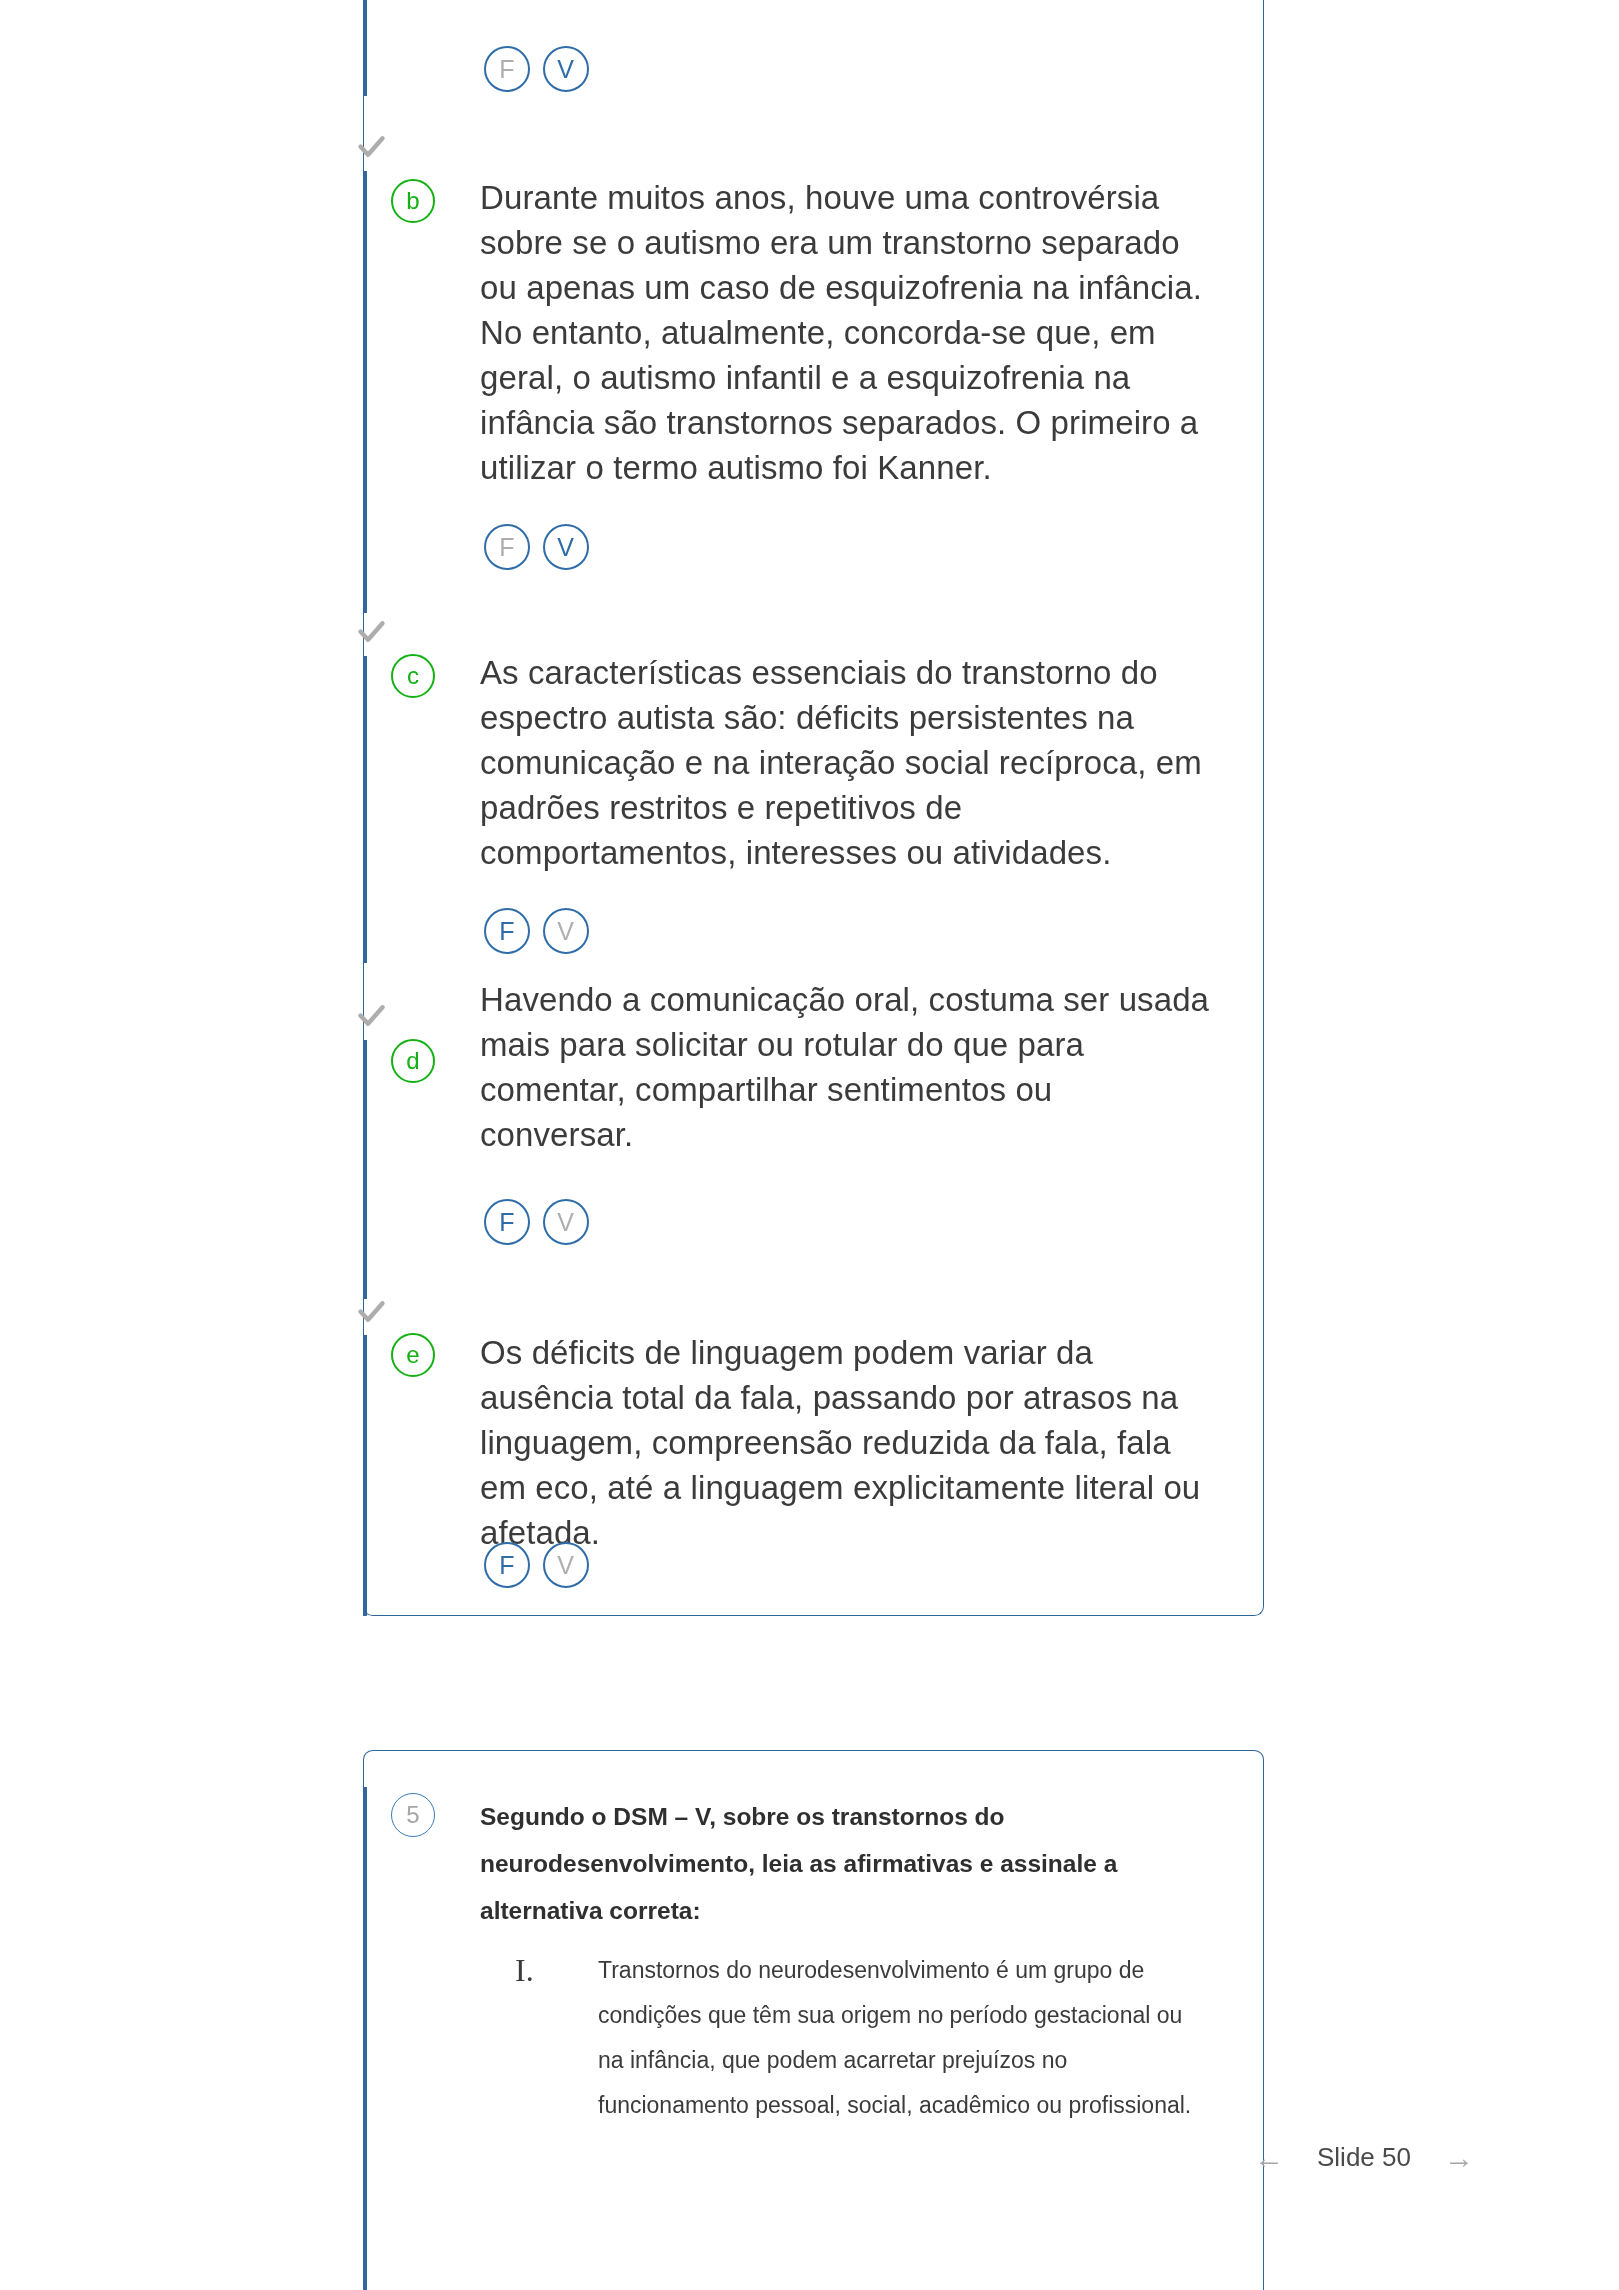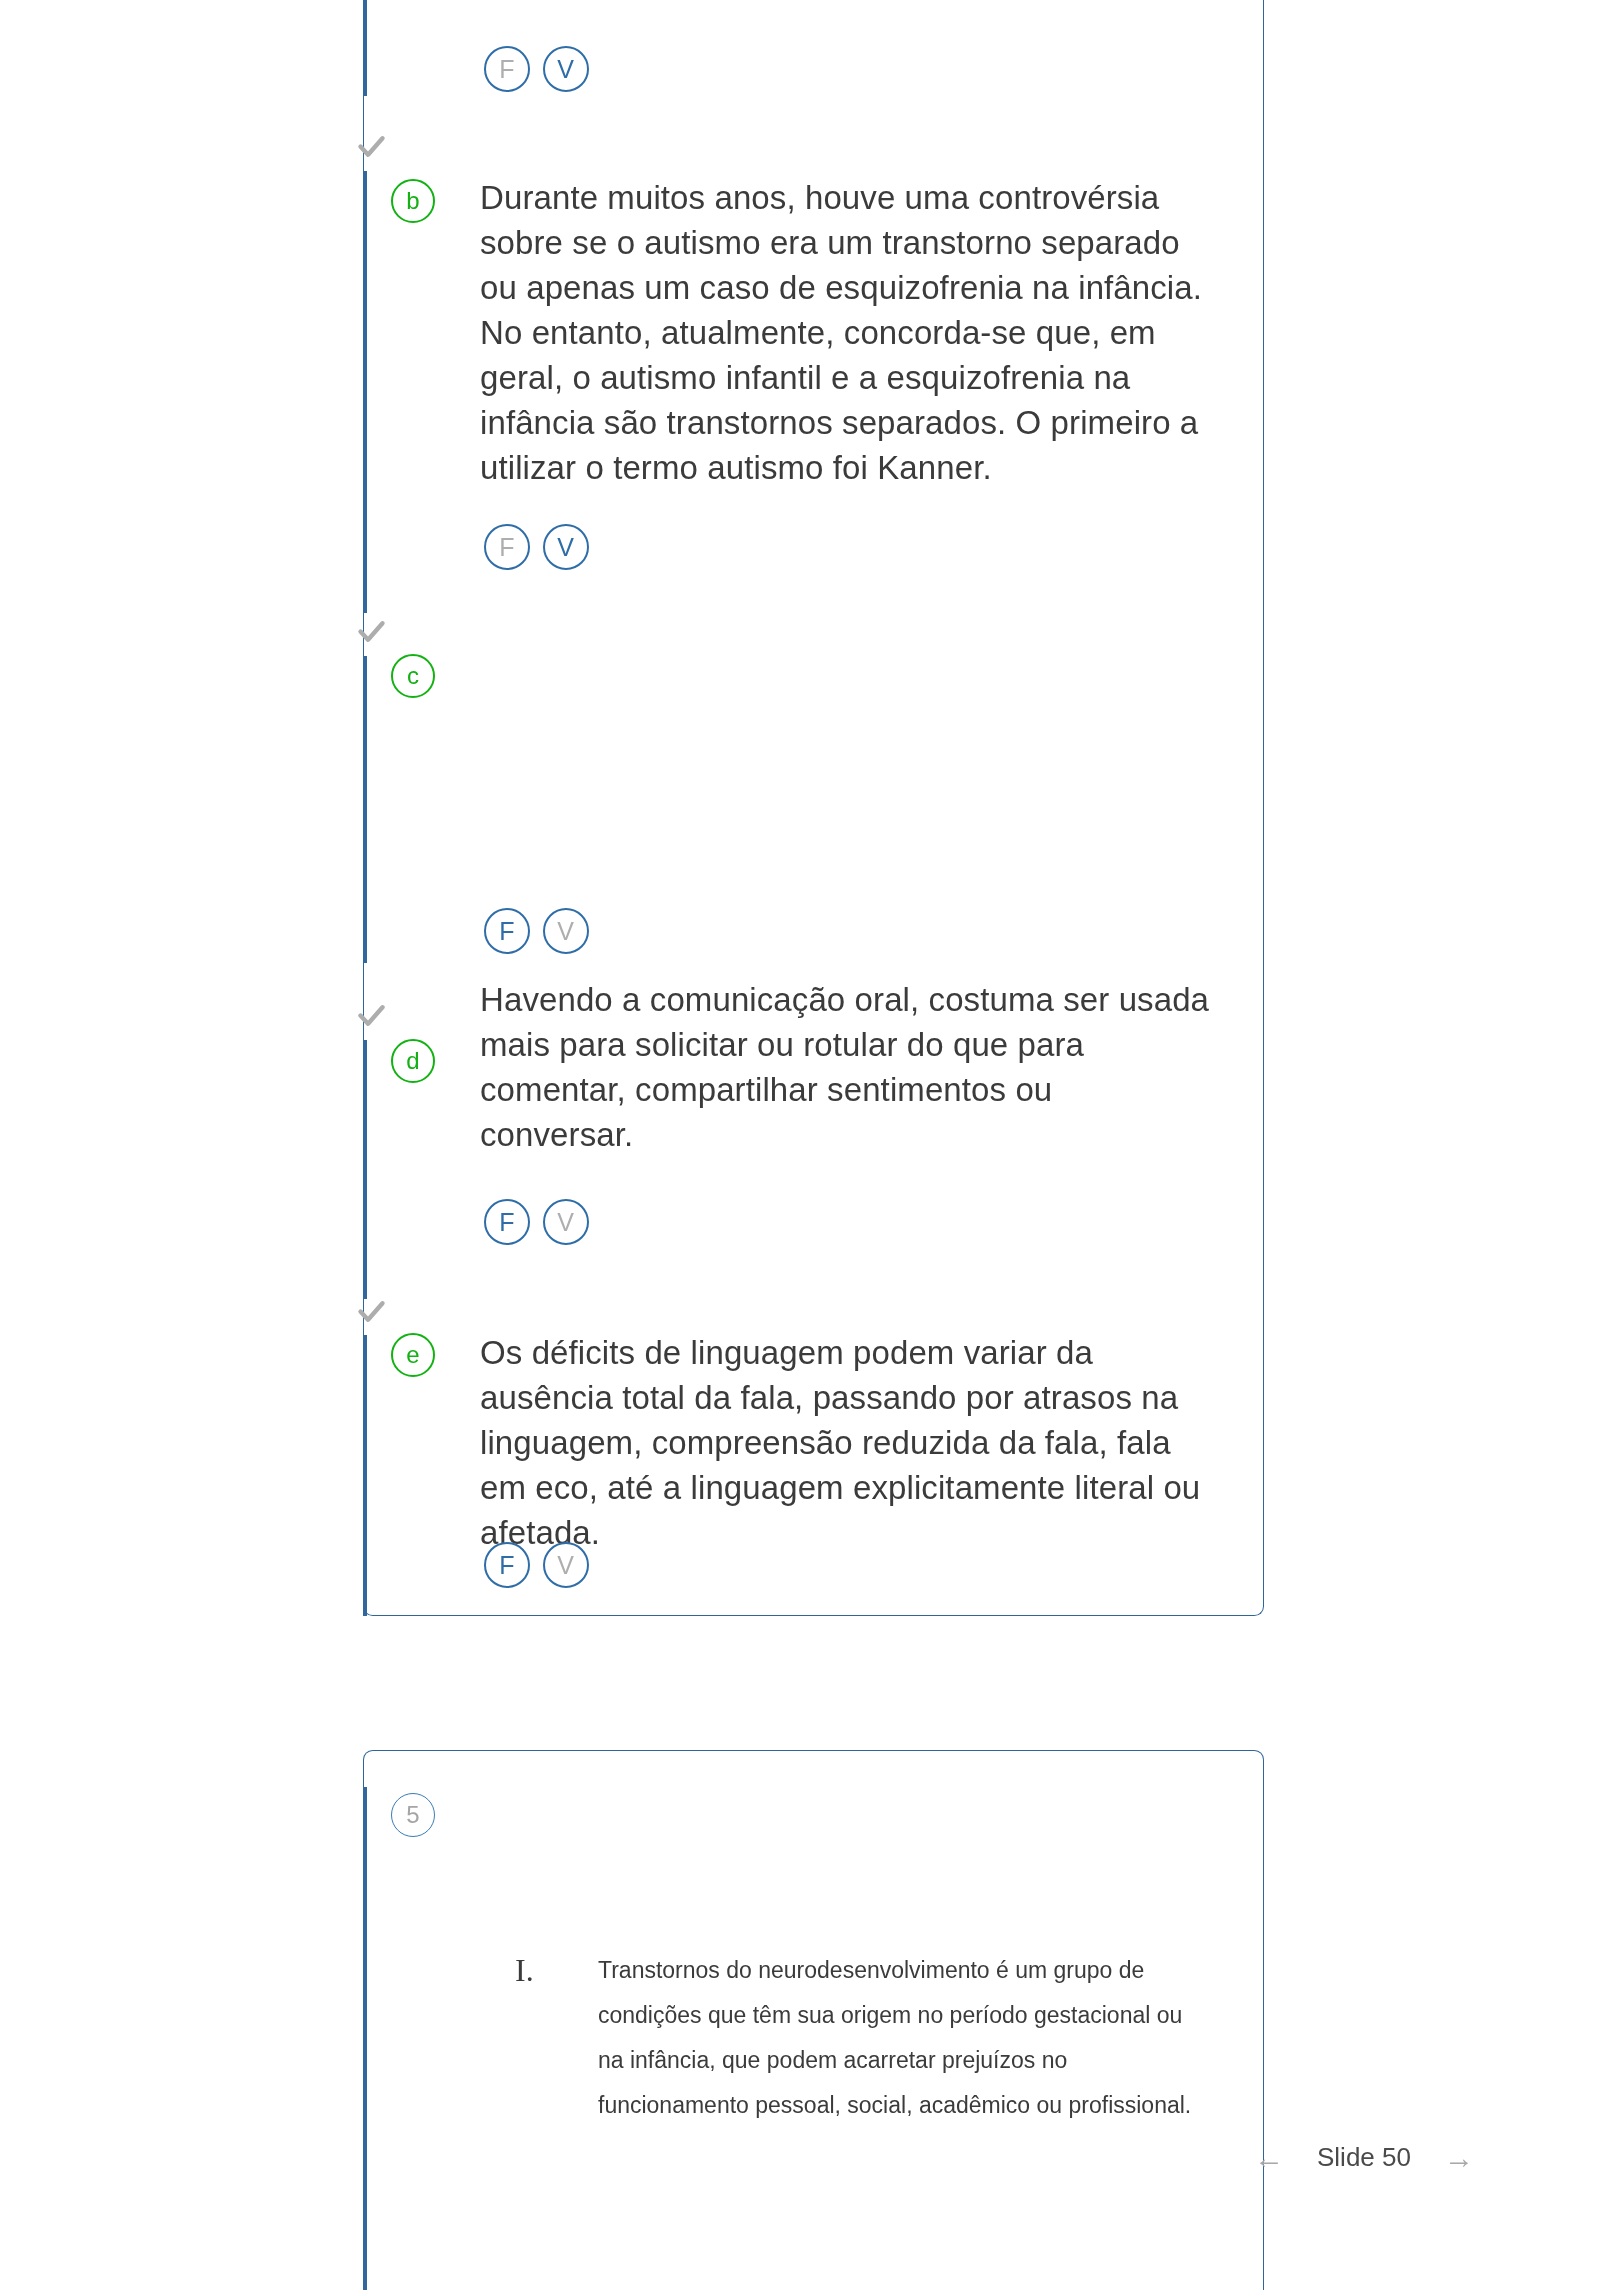--- a/index.html
+++ b/index.html
@@ -204,20 +204,21 @@
   </div>
 
   <div class="check-mark" style="top:615px;">
     <svg viewBox="0 0 24 24" fill="none" stroke="currentColor" stroke-width="3.2" stroke-linecap="round" stroke-linejoin="round" aria-hidden="true">
       <polyline points="4,12 9.5,18 20,6"></polyline>
     </svg>
   </div>
 
   <div class="rail" style="left:363px; top:656px; height:307px;"></div>
   <div class="badge letter" style="left:391px; top:654px;">c</div>
+  <div class="statement" style="left:480px; top:650px; width:730px;">As características essenciais do transtorno do espectro autista são: déficits persistentes na comunicação e na interação social recíproca, em padrões restritos e repetitivos de comportamentos, interesses ou atividades.</div>
   <div class="fv-group" style="left:484px; top:908px;">
     <div class="fv on">F</div>
     <div class="fv off">V</div>
   </div>
 
   <div class="check-mark" style="top:999px;">
     <svg viewBox="0 0 24 24" fill="none" stroke="currentColor" stroke-width="3.2" stroke-linecap="round" stroke-linejoin="round" aria-hidden="true">
       <polyline points="4,12 9.5,18 20,6"></polyline>
     </svg>
   </div>
@@ -243,20 +244,21 @@
     <div class="fv on">F</div>
     <div class="fv off">V</div>
   </div>
 
   <div class="card" id="card-question-5"></div>
 
   <div class="rail" style="left:363px; top:1787px; height:503px;"></div>
 
   <div class="badge number" style="left:391px; top:1793px;">5</div>
 
+  <div class="q5-prompt">Segundo o DSM – V, sobre os transtornos do neurodesenvolvimento, leia as afirmativas e assinale a alternativa correta:</div>
 
   <div class="roman-list">
     <div class="roman-item">
       <div class="roman-num">I.</div>
       <div class="roman-text">Transtornos do neurodesenvolvimento é um grupo de condições que têm sua origem no período gestacional ou na infância, que podem acarretar prejuízos no funcionamento pessoal, social, acadêmico ou profissional.</div>
     </div>
   </div>
 
   <div class="slide-nav">
     <span class="nav-arrow">←</span>

